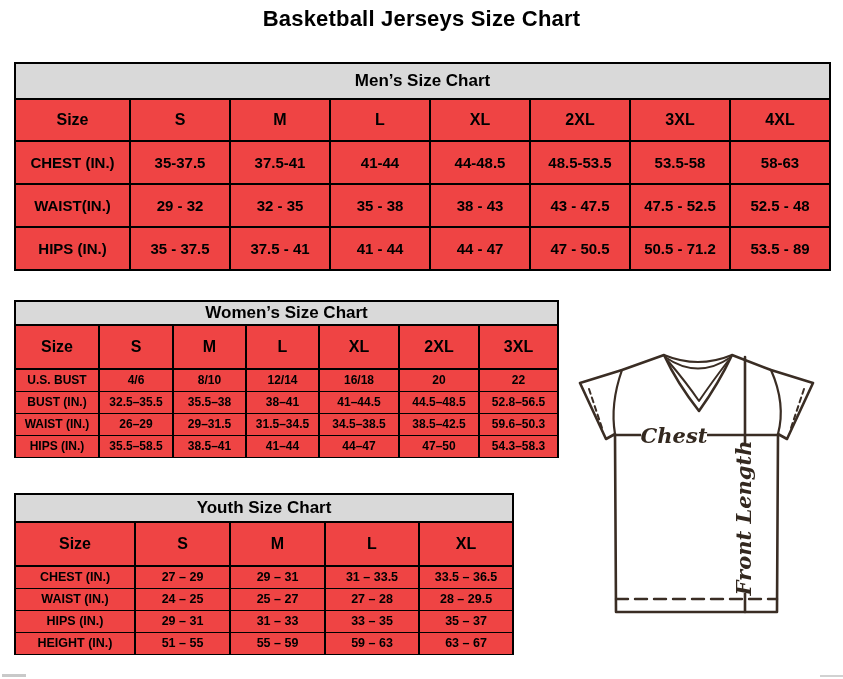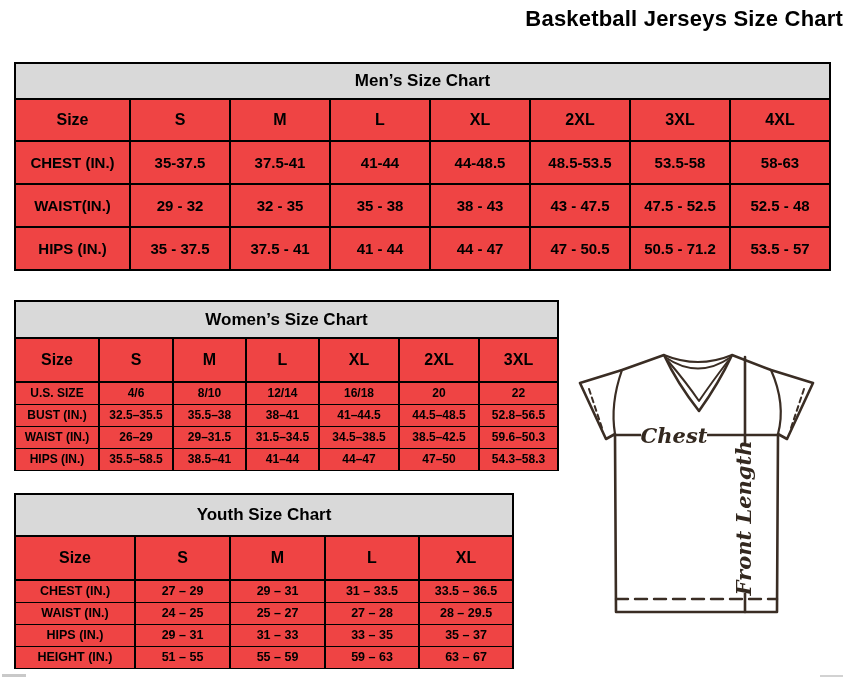--- a/index.html
+++ b/index.html
@@ -3,45 +3,45 @@
 <meta charset="utf-8">
 <style>
   * { margin:0; padding:0; box-sizing:border-box; }
   html,body { background:#ffffff; }
   body {
     width:843px; height:679px; position:relative; overflow:hidden;
     font-family:"Liberation Sans", sans-serif; color:#000;
   }
   .page-title {
     position:absolute; top:6px; left:0; width:843px;
-    text-align:right; font-size:22px; font-weight:bold; letter-spacing:0.2px;
+    text-align:center; font-size:22px; font-weight:bold; letter-spacing:0.2px;
   }
   table.chart {
     position:absolute; border-collapse:collapse; table-layout:fixed;
     background:#ef4444;
   }
   table.chart th, table.chart td {
     border:2px solid #000; text-align:center; vertical-align:middle;
     font-weight:bold; padding:0 2px; overflow:hidden; white-space:nowrap;
   }
   .chart-title-cell { background:#d9d9d9; font-size:17px; }
   
   #mens { left:14px; top:62px; width:815px; }
   #mens .chart-title-cell { height:36px; }
   #mens tr.cols th { height:42px; font-size:16px; }
   #mens tr.data td { height:43px; font-size:15px; }
   
   #womens { left:14px; top:300px; width:543px; }
-  #womens .chart-title-cell { height:37px; }
+  #womens .chart-title-cell { height:24px; }
   #womens tr.cols th { height:44px; font-size:16px; }
   #womens tr.data td { height:22px; font-size:12px; }
   #womens td { border-width:1px 2px; }
   
   #youth { left:14px; top:493px; width:498px; }
-  #youth .chart-title-cell { height:42px; }
+  #youth .chart-title-cell { height:28px; }
   #youth tr.cols th { height:44px; font-size:16px; }
   #youth tr.data td { height:22px; font-size:12.5px; }
   #youth td { border-width:1px 2px; }
   
   #jersey-box { position:absolute; left:556px; top:349px; width:287px; height:308px; }
   .measure-label {
     font-family:"DejaVu Serif", serif; font-style:italic; font-weight:bold;
     font-size:21px; fill:#33281f;
   }
   .stray { position:absolute; background:#c9c9c9; }
@@ -97,21 +97,21 @@
     <td>52.5 - 48</td>
   </tr>
   <tr class="data">
     <td>HIPS (IN.)</td>
     <td>35 - 37.5</td>
     <td>37.5 - 41</td>
     <td>41 - 44</td>
     <td>44 - 47</td>
     <td>47 - 50.5</td>
     <td>50.5 - 71.2</td>
-    <td>53.5 - 57</td>
+    <td>53.5 - 89</td>
   </tr>
 </tbody>
   </table>
 
 <table class="chart" id="womens">
   <colgroup>
       <col style="width:84px">
       <col style="width:74px">
       <col style="width:73px">
       <col style="width:73px">
@@ -126,21 +126,21 @@
   <tr class="cols">
     <th>Size</th>
     <th>S</th>
     <th>M</th>
     <th>L</th>
     <th>XL</th>
     <th>2XL</th>
     <th>3XL</th>
   </tr>
   <tr class="data">
-    <td>U.S. SIZE</td>
+    <td>U.S. BUST</td>
     <td>4/6</td>
     <td>8/10</td>
     <td>12/14</td>
     <td>16/18</td>
     <td>20</td>
     <td>22</td>
   </tr>
   <tr class="data">
     <td>BUST (IN.)</td>
     <td>32.5–35.5</td>

